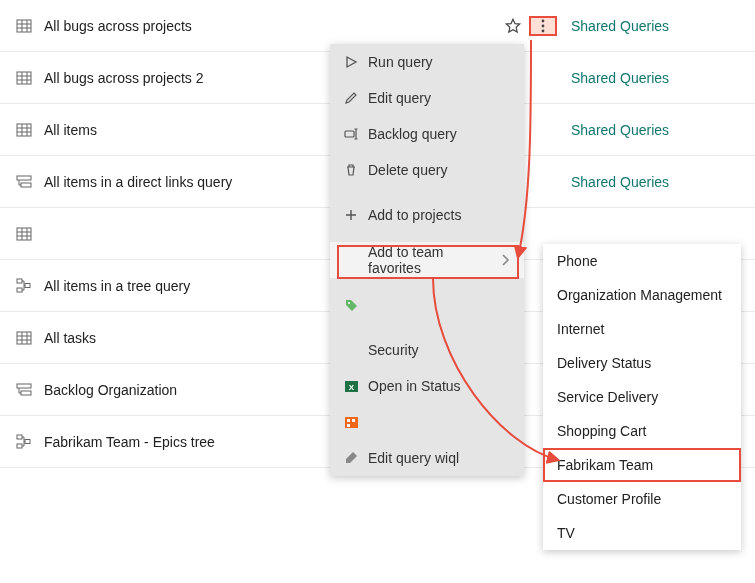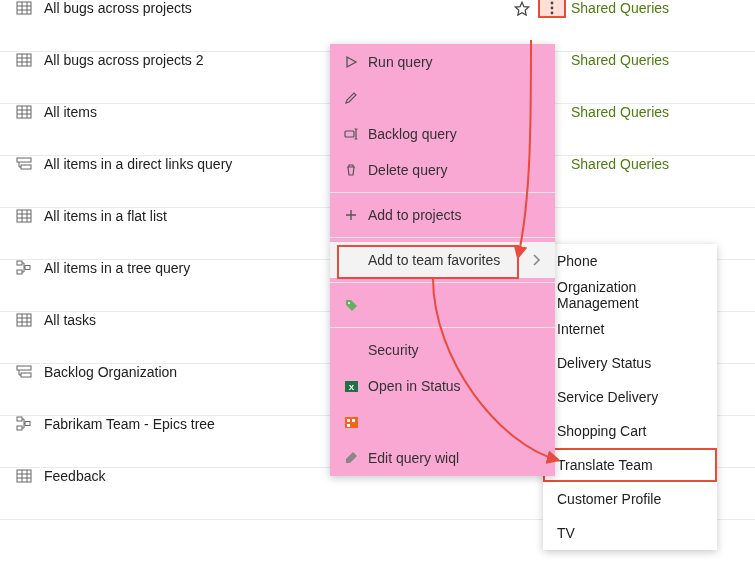--- a/index.html
+++ b/index.html
@@ -1,32 +1,32 @@
 <!DOCTYPE html>
 <html><head>
 <meta charset="utf-8">
 <style>
 html,body{margin:0;padding:0;font-family:"Segoe UI",Arial,sans-serif;font-size:14px;color:#212121;background:#fff}
 .page{position:relative;width:755px;height:583px;overflow:hidden}
-.row{display:flex;align-items:flex-start;height:52px;border-bottom:1px solid #eaeaea;padding:0 14px 0 14px;box-sizing:border-box}
+.row{display:flex;align-items:center;height:52px;border-bottom:1px solid #eaeaea;padding:0 14px 0 14px;box-sizing:border-box}
 .row .qicon{flex:0 0 20px;display:flex;align-items:center;justify-content:center;color:#666}
 .row .qname{flex:1 1 auto;padding-left:10px;white-space:nowrap;overflow:hidden;text-overflow:ellipsis}
 .row .star{flex:0 0 24px;display:flex;align-items:center;justify-content:center;color:#666}
 .row .more{flex:0 0 24px;display:flex;align-items:center;justify-content:center;color:#444;margin-left:6px}
 .row .more.highlight{background:#ffe0d6;outline:2px solid #e74c3c}
-.row .folder{flex:0 0 170px;padding-left:7px;white-space:nowrap;color:#4d7c0f}
-.ctx{position:absolute;left:330px;top:44px;width:225px;background:#f9a8d4;box-shadow:0 2px 8px rgba(0,0,0,.22);z-index:20}
+.row .folder{flex:0 0 170px;padding-left:16px;white-space:nowrap;color:#0f766e}
+.ctx{position:absolute;left:330px;top:44px;width:194px;background:#e5e5e5;box-shadow:0 2px 8px rgba(0,0,0,.22);z-index:20}
 .ctx-item{display:flex;align-items:center;height:36px;padding:0 14px;color:#333;position:relative}
 .ctx-item.hover{background:#f3f3f3}
 .ctx-item .ci{width:24px;display:flex;align-items:center;justify-content:flex-start;color:#555}
 .ctx-item .cl{flex:1}
 .ctx-item .chev{color:#888}
 .ctx-sep{height:1px;background:#e5e5e5;margin:4px 0}
 .ctx-box{position:absolute;border:2px solid #e74c3c;pointer-events:none;z-index:25}
-.sub{position:absolute;left:543px;top:244px;width:174px;background:#fff;box-shadow:0 2px 8px rgba(0,0,0,.22);z-index:19}
+.sub{position:absolute;left:543px;top:244px;width:198px;background:#fff;box-shadow:0 2px 8px rgba(0,0,0,.22);z-index:19}
 .sub-item{display:flex;align-items:center;height:34px;padding:0 14px}
 .sub-item.hl{outline:2px solid #e74c3c;outline-offset:-2px}
 svg{display:block}
 .arrow{position:absolute;z-index:30;pointer-events:none}
 </style>
 </head>
 <body>
 <div class="page">
 
 <div id="rows">
@@ -83,21 +83,20 @@
         <span class="qname">All items in a direct links query</span>
         <span class="folder">Shared Queries</span>
       </div>
       <div class="row">
         <span class="qicon">
           <svg width="16" height="16" viewBox="0 0 16 16">
             <rect x="1" y="2" width="14" height="12" fill="none" stroke="#666"></rect>
             <path d="M1 6h14M1 10h14M6 2v12M11 2v12" stroke="#666"></path>
           </svg>
         </span>
-        <span class="qname">All items in a flat list</span>
         <span class="folder"></span>
       </div>
       <div class="row">
         <span class="qicon">
           <svg width="16" height="16" viewBox="0 0 16 16">
             <rect x="1" y="1" width="5" height="4" fill="none" stroke="#666"></rect>
             <rect x="1" y="10" width="5" height="4" fill="none" stroke="#666"></rect>
             <rect x="9" y="5.5" width="5" height="4" fill="none" stroke="#666"></rect>
             <path d="M6 3h2v9H6M8 7.5h1" stroke="#666" fill="none"></path>
           </svg>
@@ -131,47 +130,38 @@
           <svg width="16" height="16" viewBox="0 0 16 16">
             <rect x="1" y="1" width="5" height="4" fill="none" stroke="#666"></rect>
             <rect x="1" y="10" width="5" height="4" fill="none" stroke="#666"></rect>
             <rect x="9" y="5.5" width="5" height="4" fill="none" stroke="#666"></rect>
             <path d="M6 3h2v9H6M8 7.5h1" stroke="#666" fill="none"></path>
           </svg>
         </span>
         <span class="qname">Fabrikam Team - Epics tree</span>
         <span class="folder"></span>
       </div>
-      <div class="row">
-        <span class="qicon">
-          <svg width="16" height="16" viewBox="0 0 16 16">
-            <rect x="1" y="2" width="14" height="12" fill="none" stroke="#666"></rect>
-            <path d="M1 6h14M1 10h14M6 2v12M11 2v12" stroke="#666"></path>
-          </svg>
-        </span>
-        <span class="qname">Feedback</span>
-        <span class="folder">Shared Queries</span>
-      </div>
     </div>
 
 <div class="ctx">
   <div class="ctx-item">
     <span class="ci">
           <svg width="14" height="14" viewBox="0 0 14 14">
             <path d="M3 2v10l9-5z" fill="none" stroke="#555" stroke-width="1.3"></path>
           </svg>
         </span>
     <span class="cl">Run query</span>
   </div>
   <div class="ctx-item">
     <span class="ci">
           <svg width="14" height="14" viewBox="0 0 14 14">
             <path d="M2 12l1-3 7-7 2 2-7 7-3 1z" fill="none" stroke="#555" stroke-width="1.2"></path>
           </svg>
         </span>
+    <span class="cl">Edit query</span>
   </div>
   <div class="ctx-item">
     <span class="ci">
           <svg width="16" height="12" viewBox="0 0 16 12">
             <rect x="1" y="3" width="9" height="6" rx="1" fill="none" stroke="#555" stroke-width="1.2"></rect>
             <path d="M12 1v10M10.5 1h3M10.5 11h3" stroke="#555" stroke-width="1.2"></path>
           </svg>
         </span>
     <span class="cl">Backlog query</span>
   </div>
@@ -261,21 +251,21 @@
       <div class="sub-item">
         <span>Delivery Status</span>
       </div>
       <div class="sub-item">
         <span>Service Delivery</span>
       </div>
       <div class="sub-item">
         <span>Shopping Cart</span>
       </div>
       <div class="sub-item hl">
-        <span>Translate Team</span>
+        <span>Fabrikam Team</span>
       </div>
       <div class="sub-item">
         <span>Customer Profile</span>
       </div>
       <div class="sub-item">
         <span>TV</span>
       </div>
     </div>
 
 <svg class="arrow" style="left:0;top:0" width="755" height="583">

